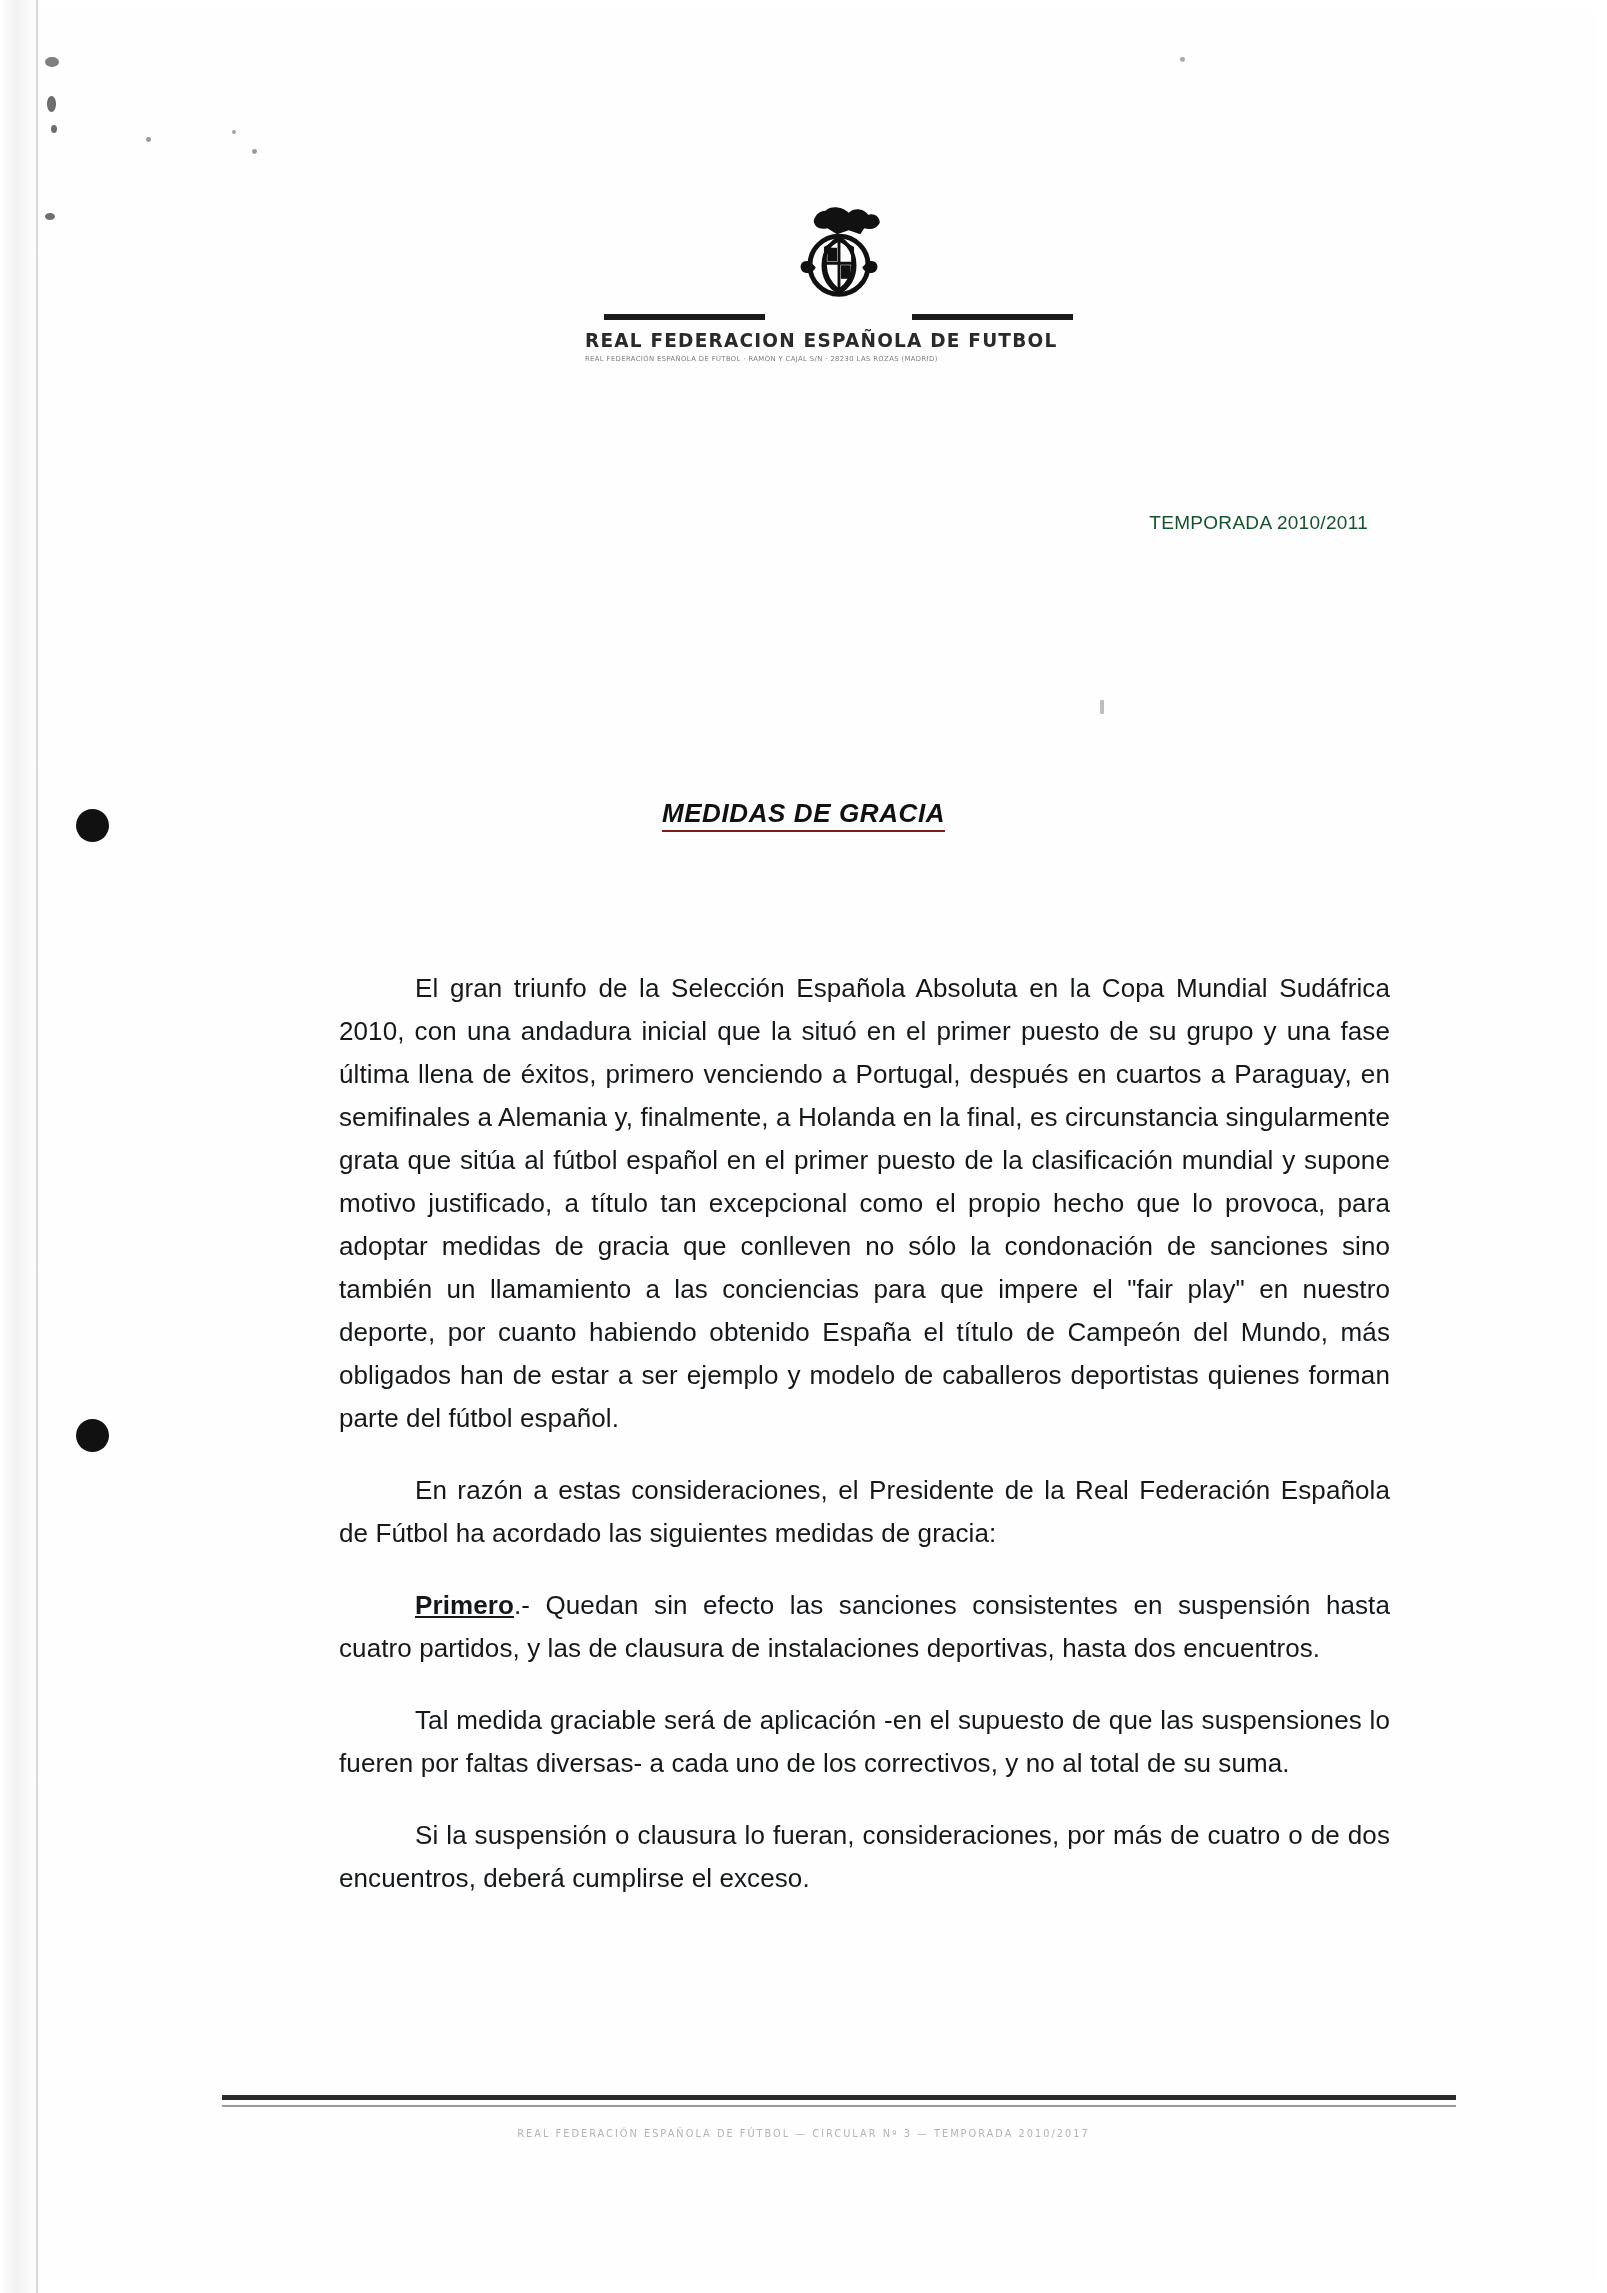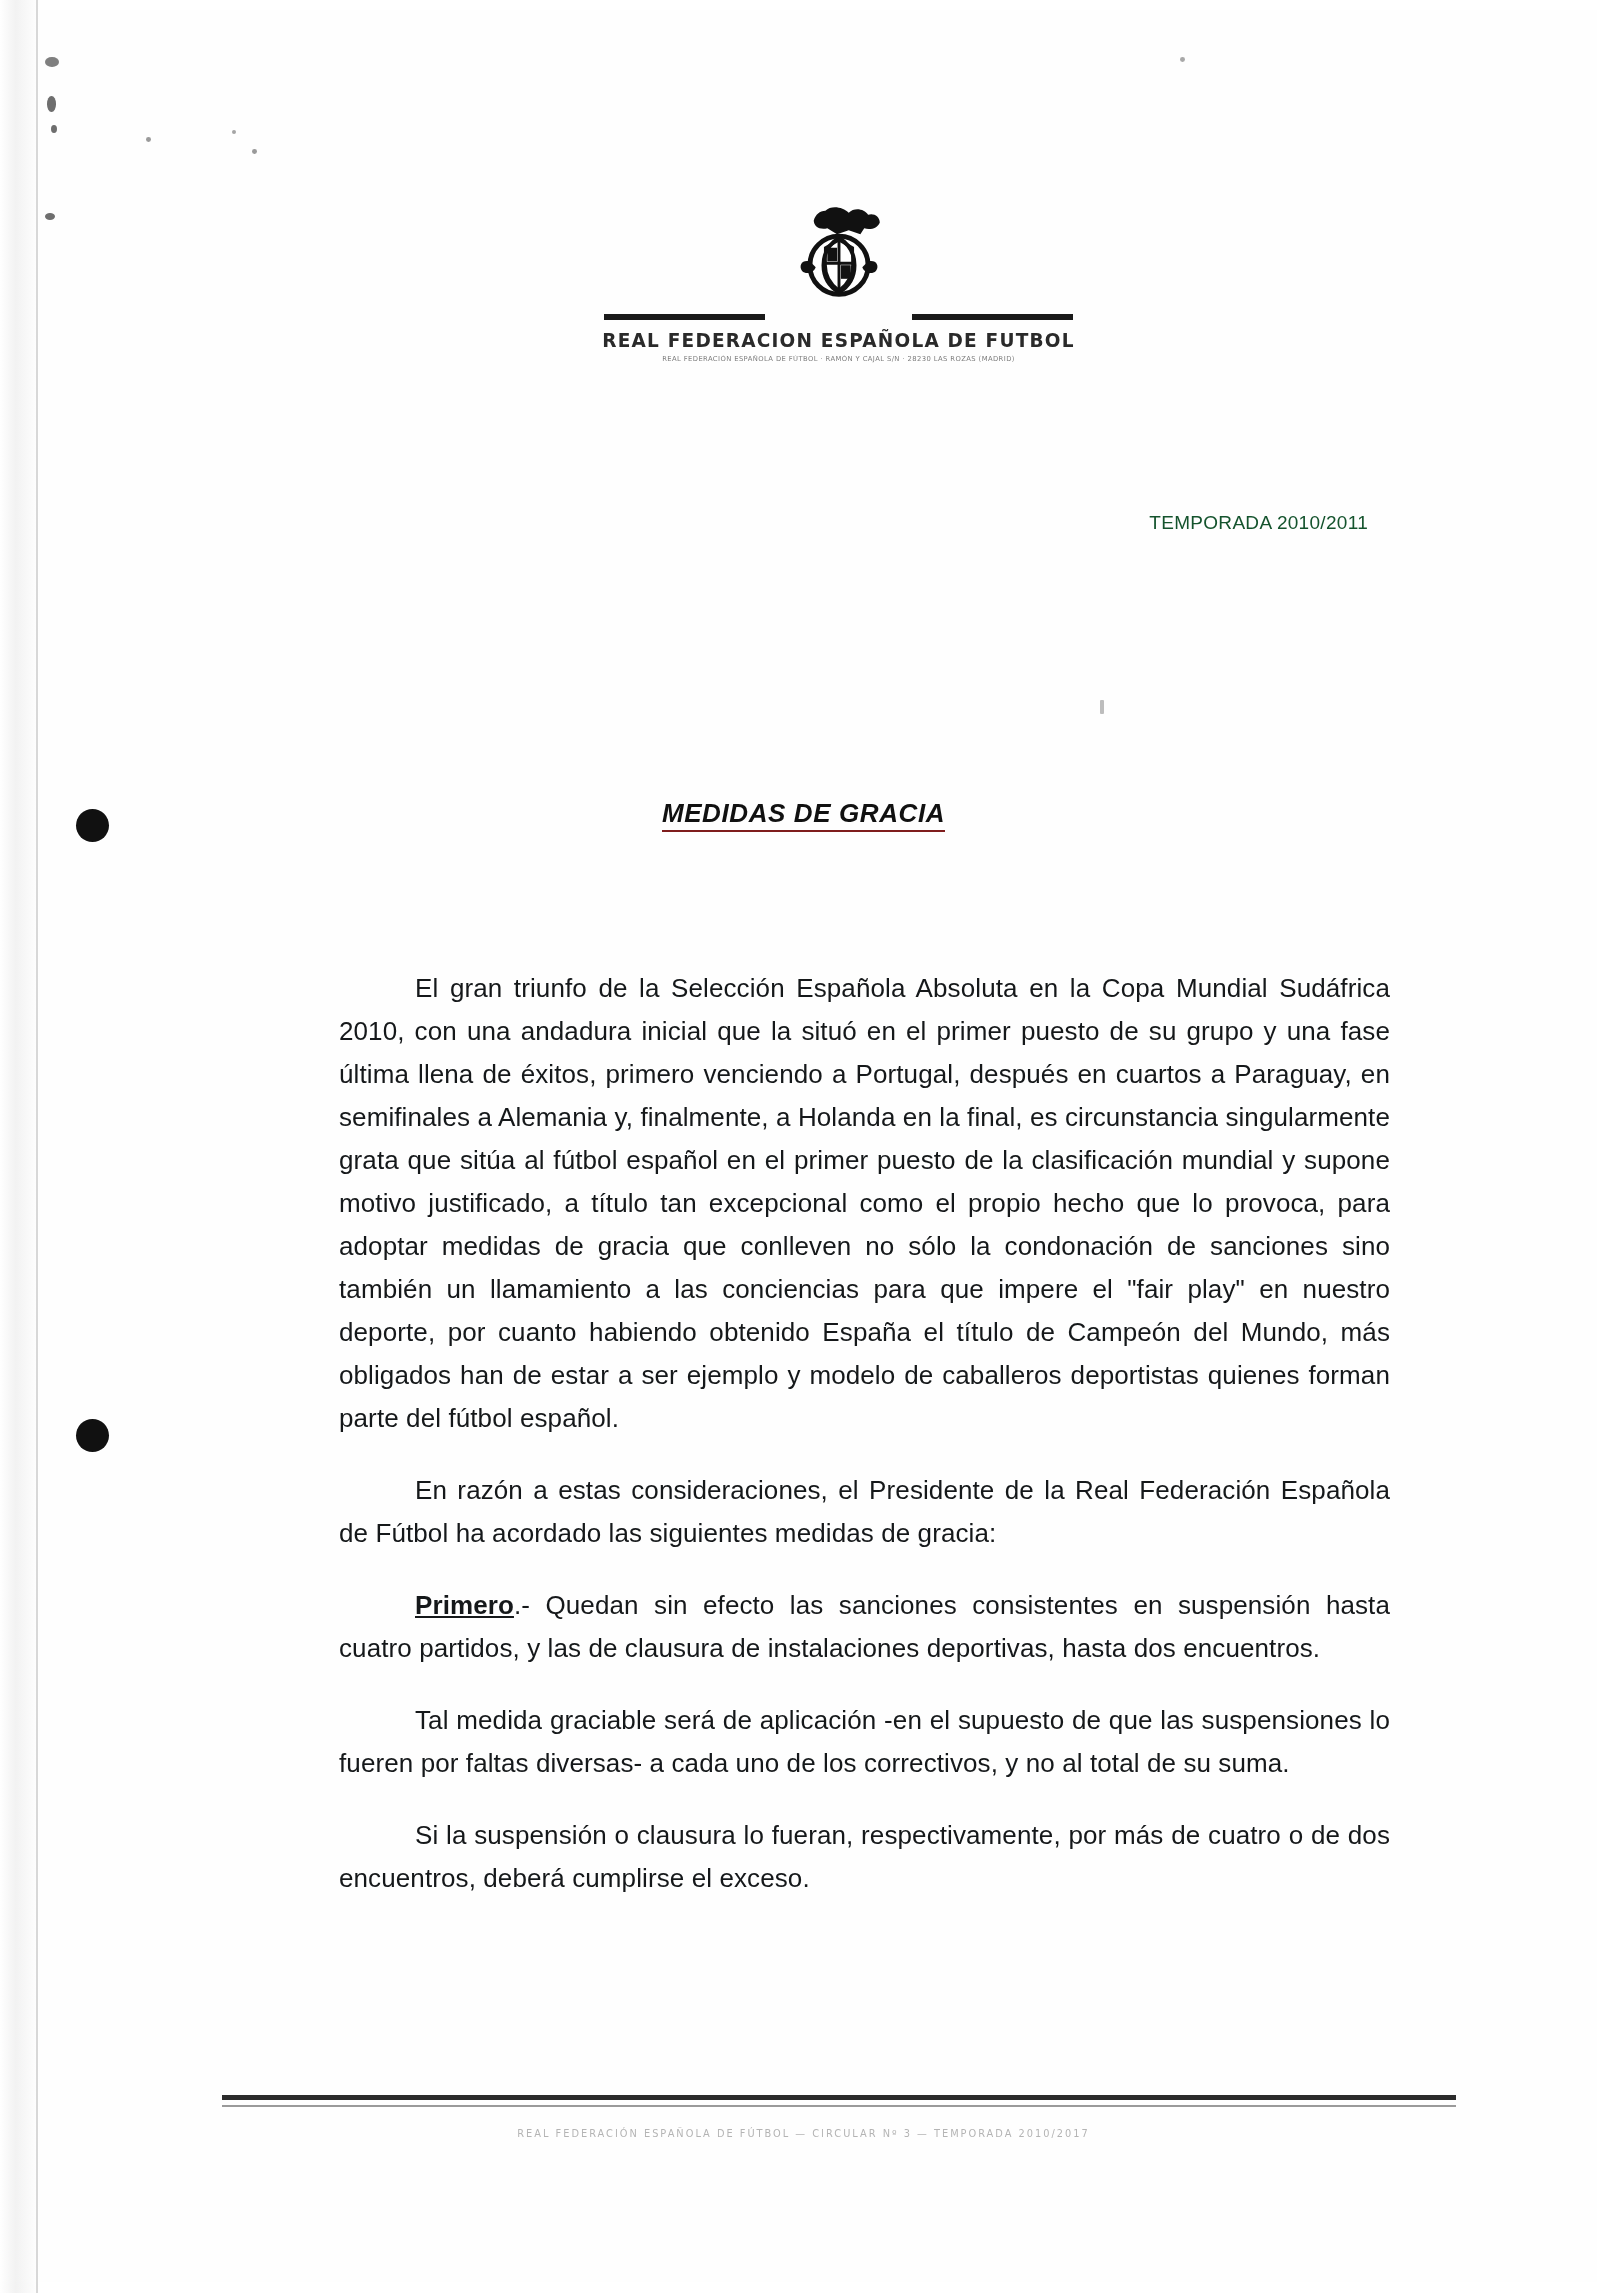--- a/index.html
+++ b/index.html
@@ -62,21 +62,20 @@
     border-radius: 50%;
     background: #111111;
   }
 
   
   .letterhead {
     position: absolute;
     left: 585px;
     top: 205px;
     width: 507px;
-    text-align: center;
   }
   .crest {
     position: relative;
     width: 94px;
     height: 101px;
     margin: 0 auto;
   }
   .crest svg { display: block; }
   .rule-row {
     position: relative;
@@ -249,21 +248,21 @@
   <div class="season">TEMPORADA 2010/2011</div>
 
 
   <div class="doc-title"><span>MEDIDAS DE GRACIA</span></div>
 
   <div class="content">
     <p class="para">El gran triunfo de la Selección Española Absoluta en la Copa Mundial Sudáfrica 2010, con una andadura inicial que la situó en el primer puesto de su grupo y una fase última llena de éxitos, primero venciendo a Portugal, después en cuartos a Paraguay, en semifinales a Alemania  y, finalmente, a Holanda en la final, es circunstancia singularmente grata que sitúa al fútbol español en el primer puesto de la clasificación mundial y supone motivo justificado, a título tan excepcional como el propio hecho que lo provoca, para adoptar medidas de gracia que conlleven no sólo la condonación de sanciones sino también un llamamiento a las conciencias para que impere el "fair play" en nuestro deporte, por cuanto habiendo obtenido España el título de Campeón del Mundo, más obligados han de estar a ser ejemplo y modelo de caballeros deportistas quienes forman parte del fútbol español.</p>
     <p class="para">En razón a estas consideraciones, el Presidente de la Real Federación Española de Fútbol ha acordado las siguientes medidas de gracia:</p>
     <p class="para"><span class="lead-term">Primero</span><span>.-   Quedan   sin   efecto   las   sanciones   consistentes   en suspensión  hasta  cuatro  partidos,  y  las  de  clausura  de  instalaciones deportivas, hasta dos encuentros.</span></p>
     <p class="para">Tal medida graciable será de aplicación  -en el supuesto de que las suspensiones lo fueren por faltas diversas-  a cada uno de los correctivos, y no al total de su suma.</p>
-    <p class="para">Si la suspensión o clausura lo fueran, respectivamente, por más de cuatro o de dos encuentros, deberá cumplirse el exceso.</p>
+    <p class="para">Si la suspensión o clausura lo fueran, consideraciones, por más de cuatro o de dos encuentros, deberá cumplirse el exceso.</p>
   </div>
 
   <div class="footer-rule"></div>
   <div class="footer-rule thin"></div>
   <div class="footer-text">REAL FEDERACIÓN ESPAÑOLA DE FÚTBOL — CIRCULAR Nº 3 — TEMPORADA 2010/2017</div>
 
   <div class="smudge" style="left:45px; top:57px; width:13.7px; height:9.8px; border-radius:50%;"></div>
 </div>
 
 

